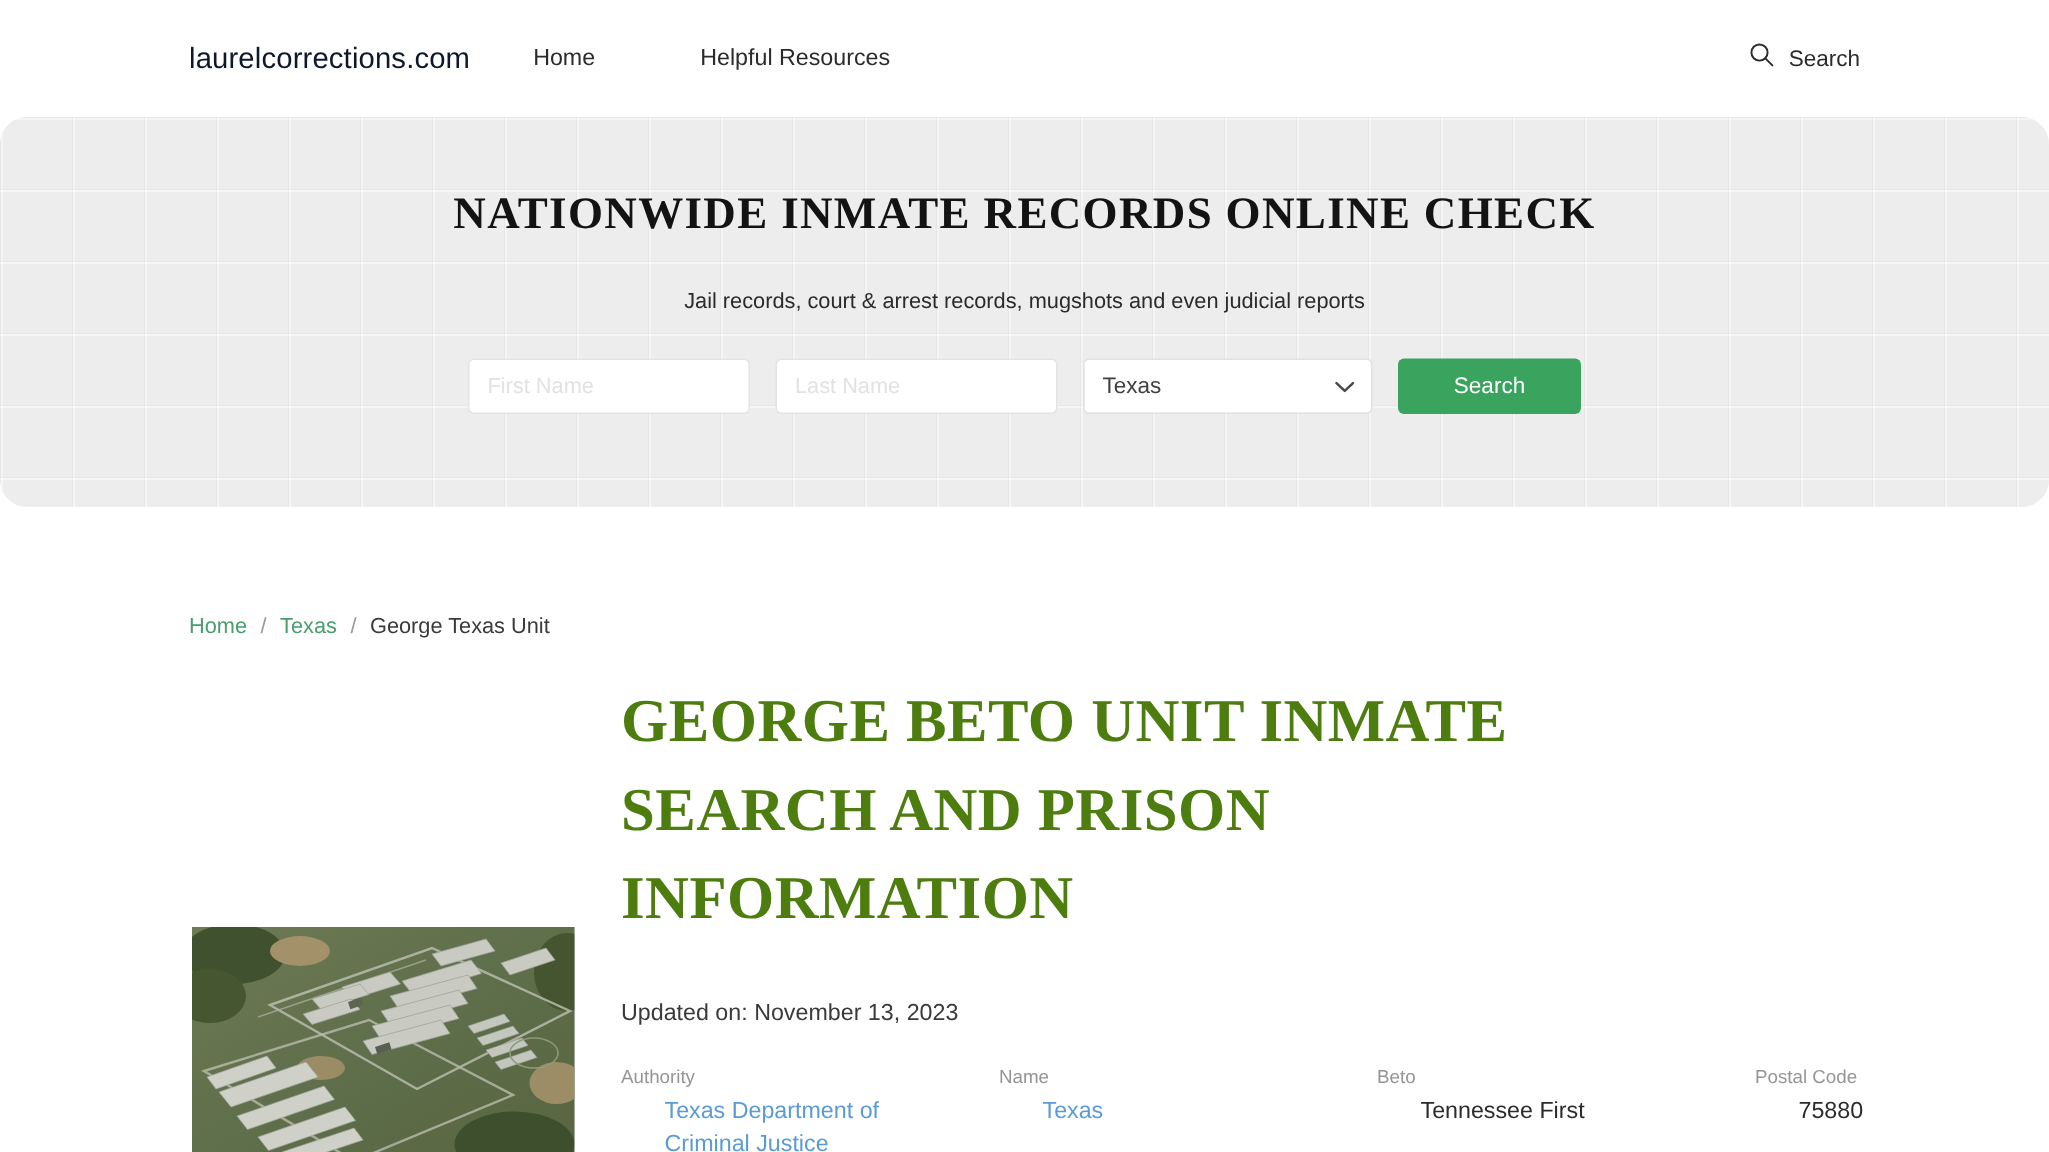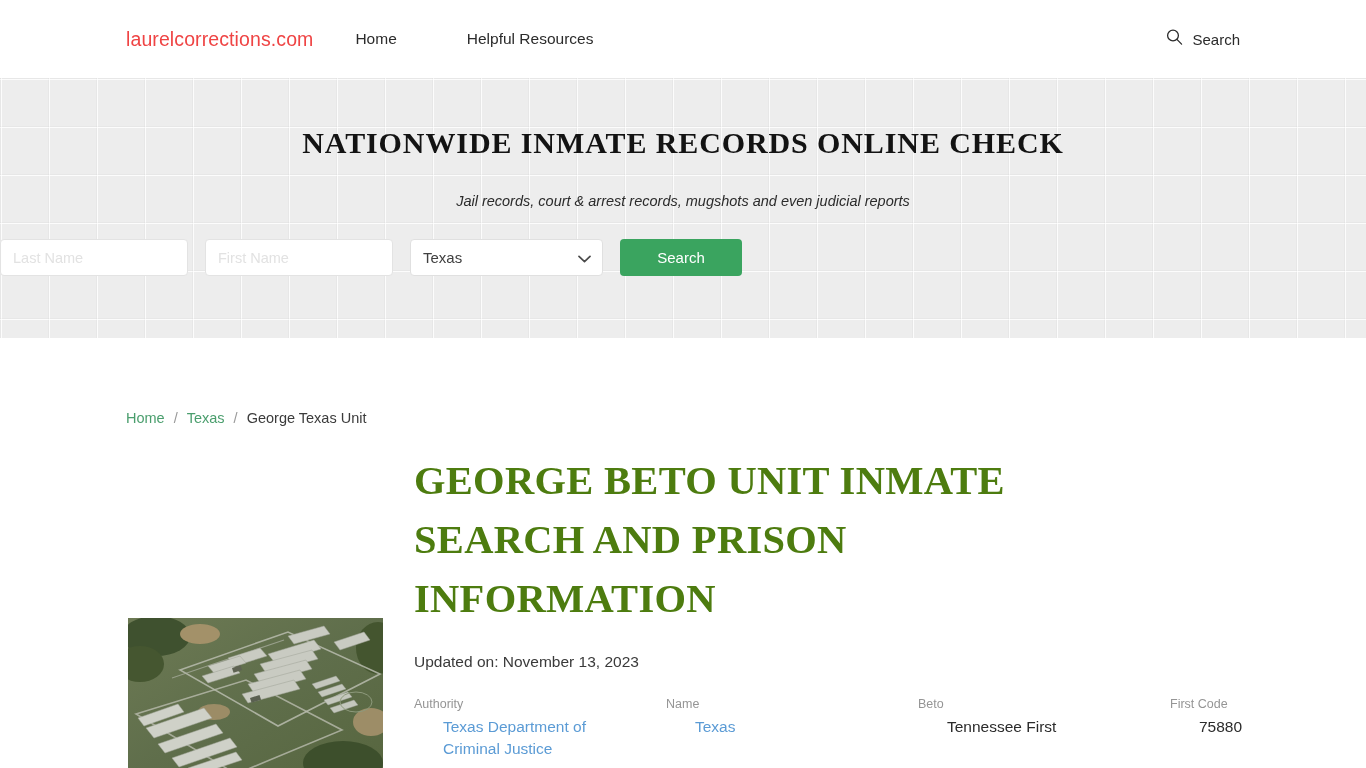--- a/index.html
+++ b/index.html
@@ -13,21 +13,21 @@
 
   
   .site-header{
     height:78px; width:100%;
     background:#ffffff;
     display:flex; align-items:center;
     padding:0 126px 0 126px;
     position:relative;
   }
   .logo{
-    font-size:19.5px; color:#ef4444;
+    font-size:19.5px; color:#0f172a;
     letter-spacing:.1px; text-decoration:none; white-space:nowrap;
   }
   .nav{ display:flex; align-items:center; margin-left:42px; gap:70px; }
   .nav-link{
     font-size:15.5px; color:#2b2b2b; text-decoration:none; white-space:nowrap;
   }
   .header-search{
     position:absolute; right:126px; top:50%; transform:translateY(-50%);
     display:flex; align-items:center; gap:9px; cursor:pointer;
   }
@@ -38,30 +38,31 @@
   .hero{
     height:260px; width:100%;
     background-color:#ededed;
     background-image:
       linear-gradient(to right, rgba(0,0,0,.022) 1px, transparent 1px),
       linear-gradient(to bottom, rgba(0,0,0,.022) 1px, transparent 1px),
       linear-gradient(to right, rgba(255,255,255,.85) 1px, transparent 1px),
       linear-gradient(to bottom, rgba(255,255,255,.85) 1px, transparent 1px);
     background-size:48px 48px,48px 48px,48px 48px,48px 48px;
     background-position:0 0,0 0,1px 1px,1px 1px;
-    display:flex; flex-direction:column; 
+    display:flex; flex-direction:column; align-items:center;
     padding-top:48px;
+    border-radius:18px;
   }
   .hero-title{
     font-family:"Liberation Serif", serif;
     font-weight:700; font-size:30px; letter-spacing:.9px;
     color:#131313; margin:0; text-align:center; text-transform:uppercase;
   }
   .hero-sub{
-    font-size:14.5px; color:#2b2b2b; margin:33px 0 0 0; text-align:center;font-style:italic;
+    font-size:14.5px; color:#2b2b2b; margin:33px 0 0 0; text-align:center;
   }
   .hero-form{
     margin-top:30px; display:flex; align-items:center; gap:17px;
   }
   .field{
     width:188px; height:37px;
     border:1px solid #e3e3e3; border-radius:4px;
     background:#fff; font-size:14.5px; color:#444;
     padding:0 12px; outline:none;
     font-family:"Liberation Sans", sans-serif;
@@ -106,21 +107,21 @@
   .thumb svg{ display:block; }
 
   .main-col{ flex:1; padding-top:0; }
   .page-title{
     font-family:"Liberation Serif", serif;
     font-weight:700; font-size:40.5px; line-height:59px;
     letter-spacing:.3px; color:#4d7c0f; margin:0;
     text-transform:uppercase; max-width:690px;
   }
   .updated{
-    font-size:15.5px; color:#3a3a3a; margin:25px 0 0 0;
+    font-size:15.5px; color:#3a3a3a; margin:39px 0 0 0;
   }
   .meta-grid{
     display:flex; margin-top:26px; max-width:700px;gap:40px;
   }
   .meta-col{ flex:0 0 auto; }
   .meta-col.authority{ width:212px; }
   .meta-col.state{ width:212px; }
   .meta-col.city{ width:212px; }
   .meta-col.postal{ width:140px; }
   .meta-label{
@@ -152,22 +153,22 @@
     </span>
     <span class="header-search-label">Search</span>
   </div>
 </header>
 
 <section class="hero">
   <h1 class="hero-title">NATIONWIDE INMATE RECORDS ONLINE CHECK</h1>
   <p class="hero-sub">Jail records, court &amp; arrest records, mugshots and even judicial reports</p>
 
   <form class="hero-form">
+    <input class="field" type="text" placeholder="First Name" value="" style="">
     <input class="field" type="text" placeholder="Last Name" style="">
-    <input class="field" type="text" placeholder="First Name" value="" style="">
 
     <div class="select-wrap">
       <select class="state-select">
         <option>Texas</option>
       </select>
       <span class="select-chev">
         <svg width="13" height="8" viewBox="0 0 13 8">
           <path d="M1 1.4 L6.5 6.6 L12 1.4" fill="none" stroke="#4a4a4a" stroke-width="1.7" stroke-linecap="round" stroke-linejoin="round"></path>
         </svg>
       </span>
@@ -269,20 +270,20 @@
             <a href="#">Texas</a>
           </div>
         </div>
 
         <div class="meta-col city">
           <div class="meta-label">Beto</div>
           <div class="meta-value">Tennessee First</div>
         </div>
 
         <div class="meta-col postal">
-          <div class="meta-label">First Code</div>
+          <div class="meta-label">Postal Code</div>
           <div class="meta-value">75880</div>
         </div>
 
       </div>
     </div>
   </div>
 </main>
 
 </body></html>

